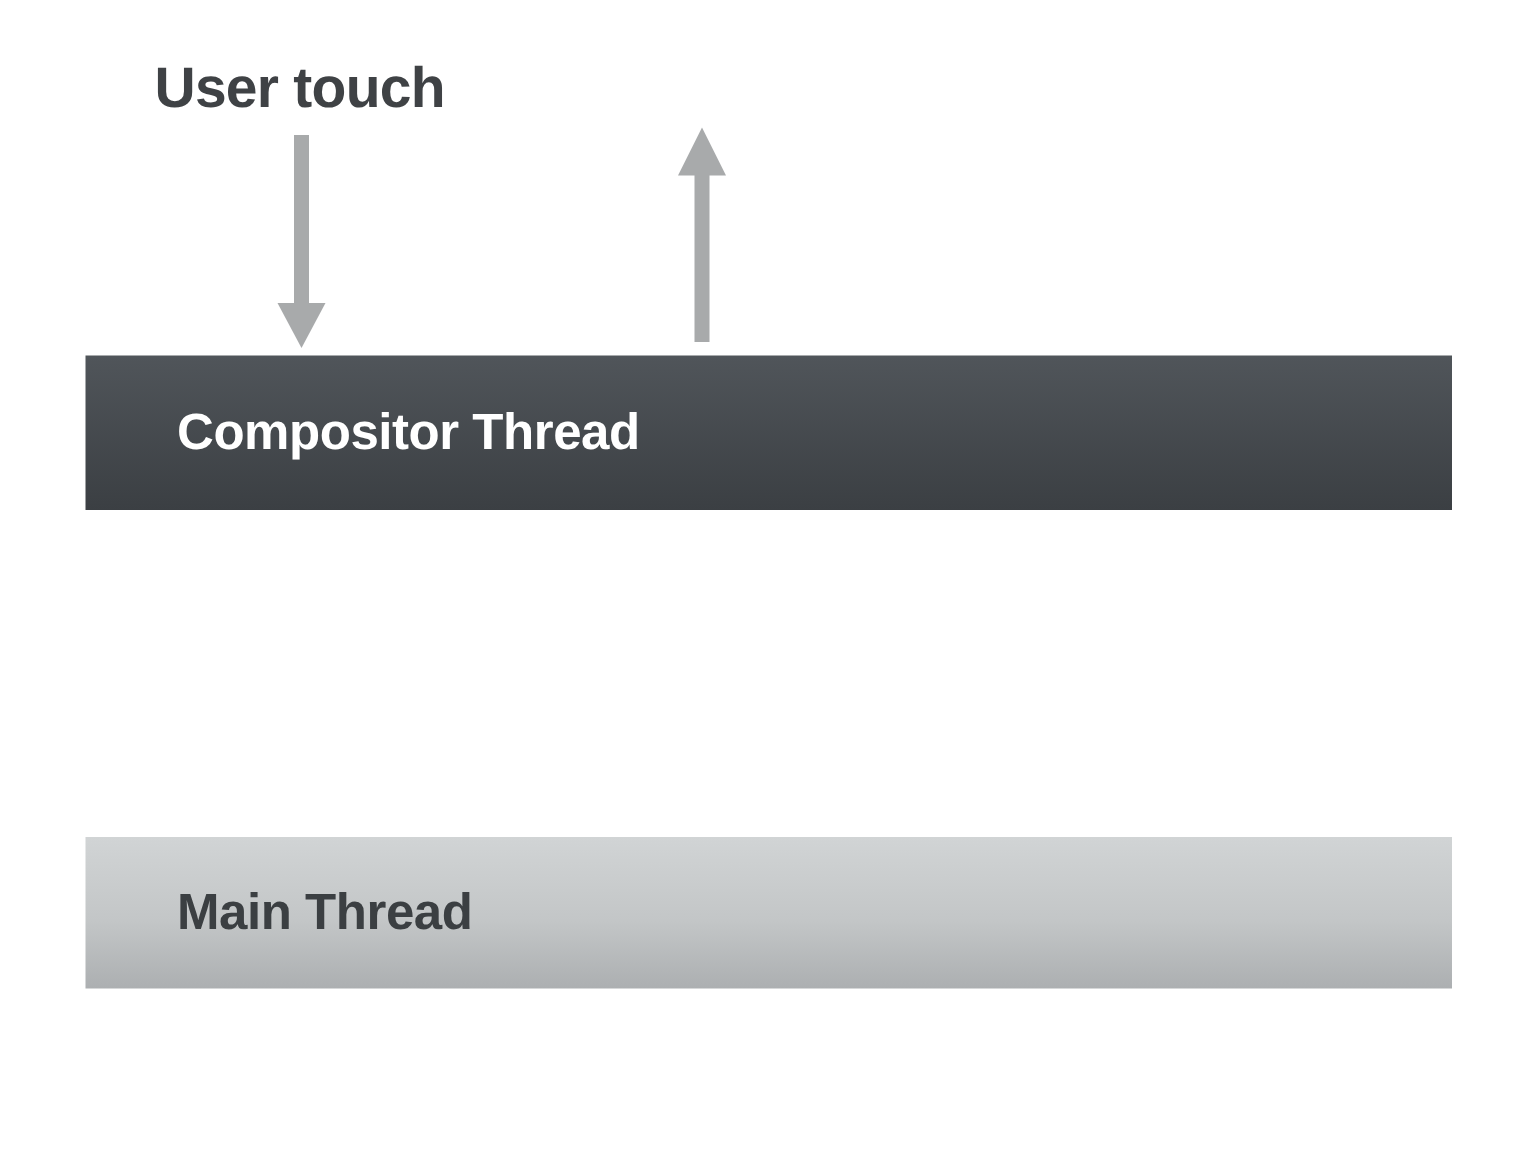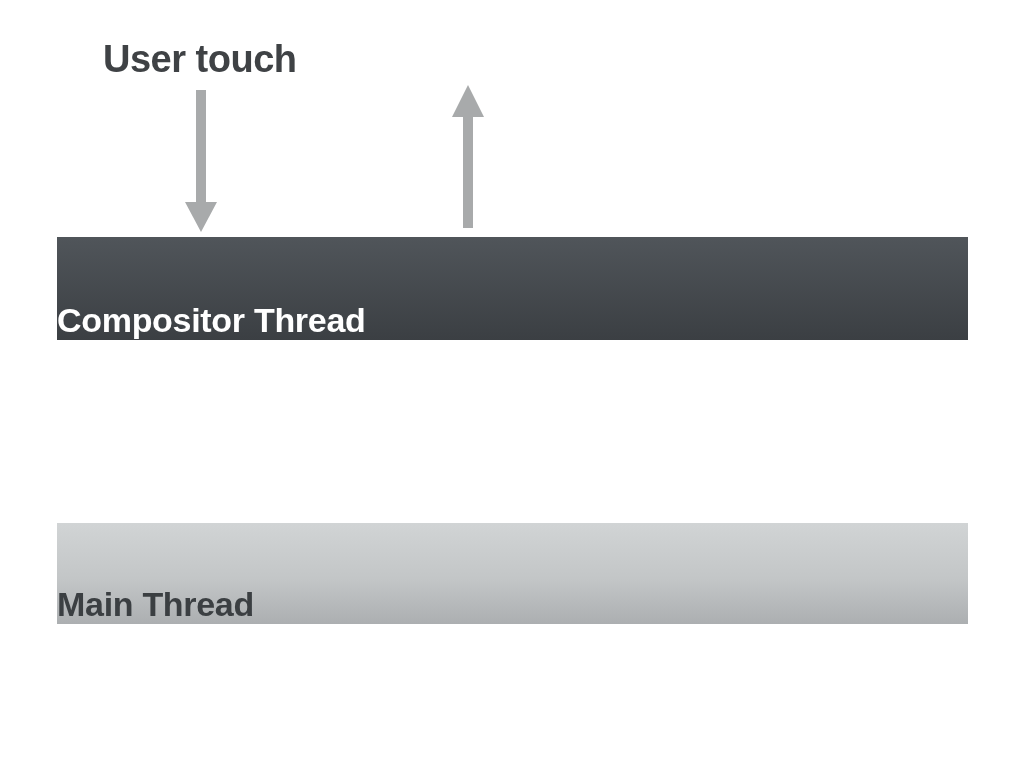--- a/index.html
+++ b/index.html
@@ -65,34 +65,35 @@
     border-left: 16px solid transparent;
     border-right: 16px solid transparent;
     border-bottom: 32px solid var(--arrow);
   }
 
   .bar {
     position: absolute;
     left: 57px;
     width: 911px;
     display: flex;
-    align-items: flex-end;
+    align-items: center;
+    padding-left: 61px;
     font-weight: 700;
     font-size: 34px;
     letter-spacing: -0.3px;
     white-space: nowrap;
   }
   .bar.compositor {
     top: 237px;
     height: 103px;
     background: linear-gradient(180deg, var(--compositor-bar-top) 0%, var(--compositor-bar-bottom) 100%);
     color: var(--compositor-text);
   }
   .bar.main-thread {
-    top: 523px;
+    top: 558px;
     height: 101px;
     background: linear-gradient(180deg, var(--main-bar-top) 0%, var(--main-bar-mid) 55%, var(--main-bar-bottom) 100%);
     color: var(--main-text);
   }
 </style>
 </head>
 <body>
 
 <div class="slide">
 

